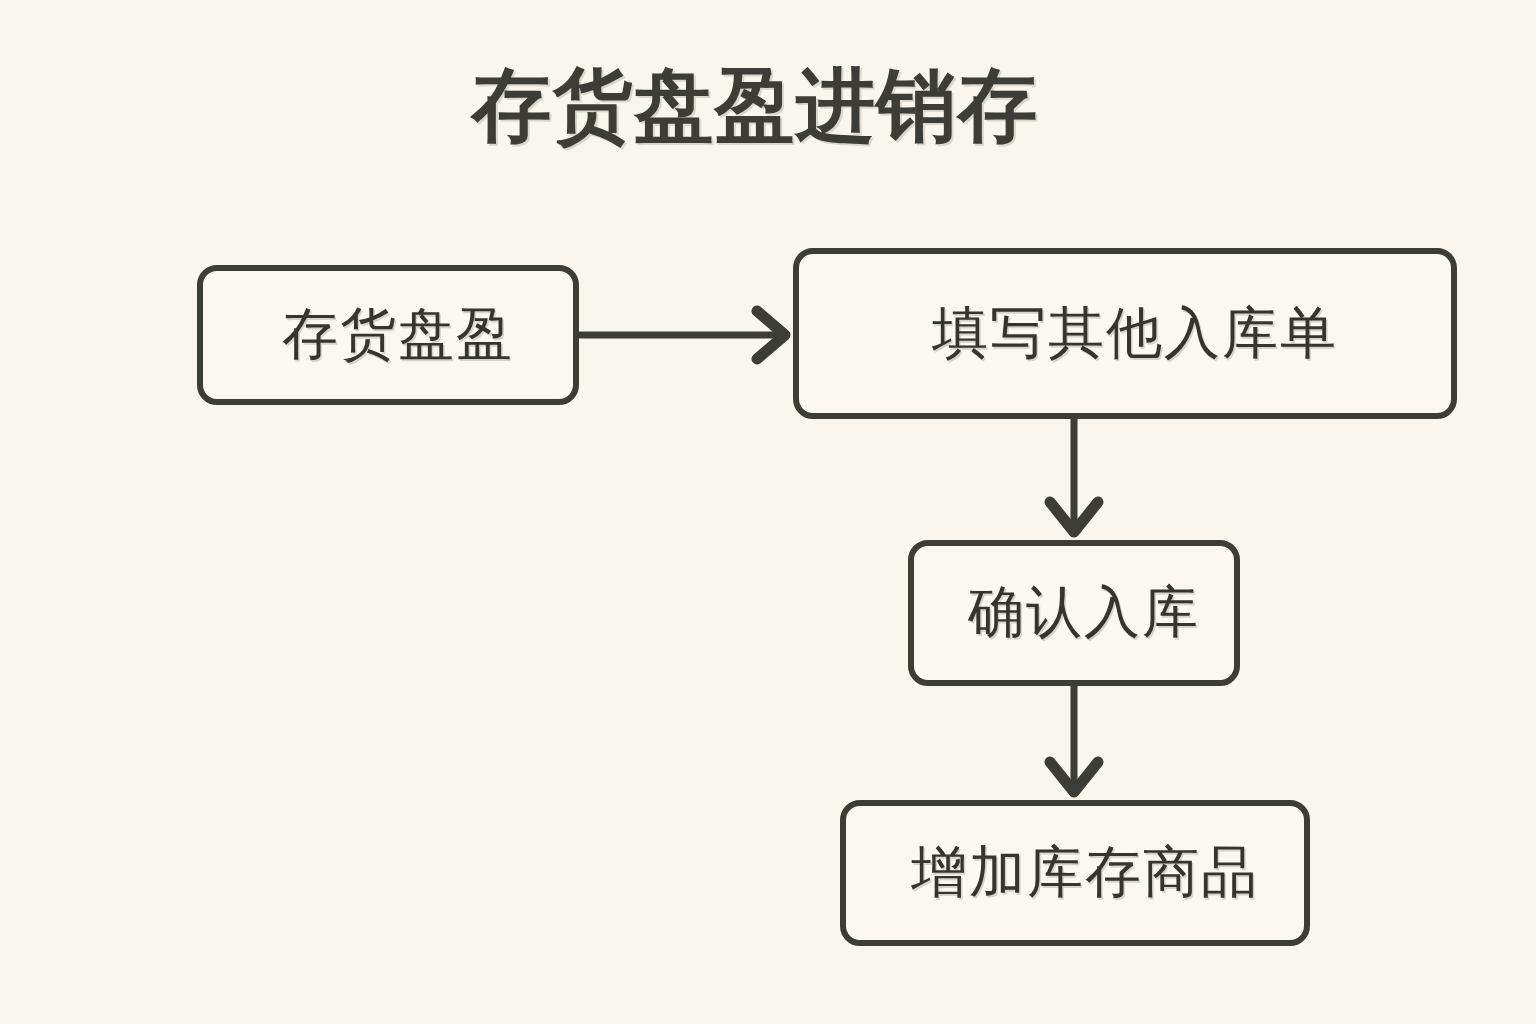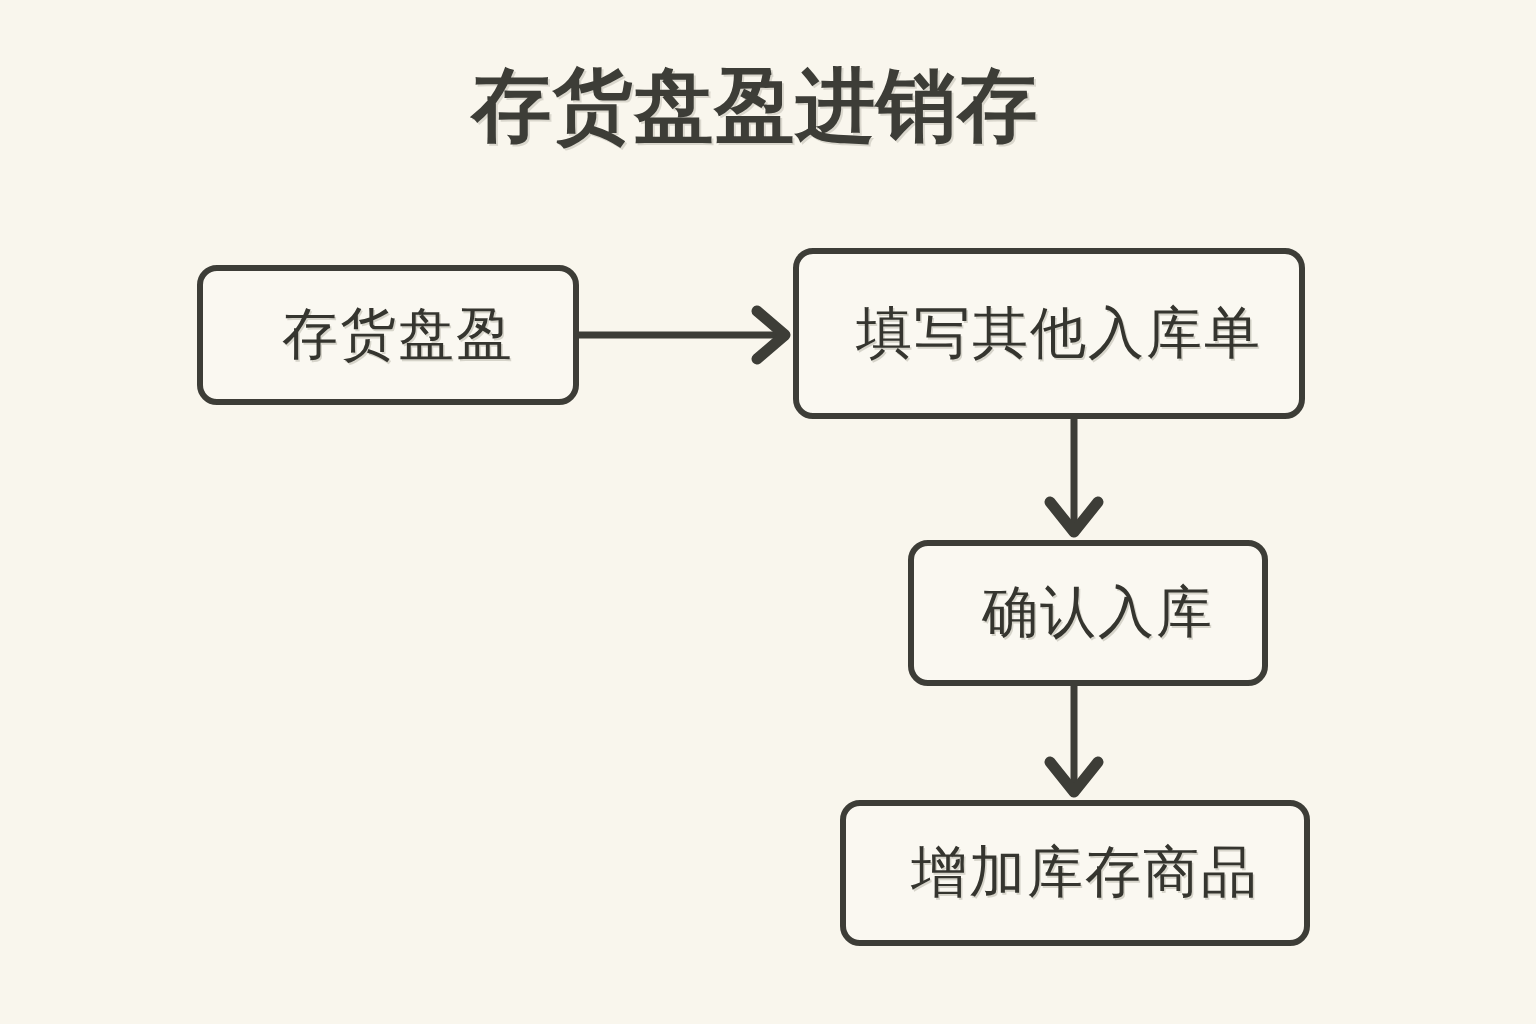--- a/index.html
+++ b/index.html
@@ -50,22 +50,22 @@
     color: #35352f;
     font-size: 56px;
     font-weight: normal;
     letter-spacing: 2px;
     white-space: nowrap;
     text-shadow: 1.5px 1.5px 0 rgba(170,168,155,0.45);
     padding-left: 20px;
   }
 
   #node-inventory-surplus { left: 197px;  top: 265px; width: 382px; height: 140px; }
-  #node-fill-inbound-form { left: 793px;  top: 248px; width: 512px; height: 171px; }
-  #node-confirm-inbound   { left: 908px;  top: 540px; width: 360px; height: 146px; }
+  #node-fill-inbound-form { left: 793px;  top: 248px; width: 664px; height: 171px; }
+  #node-confirm-inbound   { left: 908px;  top: 540px; width: 332px; height: 146px; }
   #node-increase-stock    { left: 840px;  top: 800px; width: 470px; height: 146px; text-align: center; }
 
   
   #connectors {
     position: absolute;
     left: 0;
     top: 0;
     width: 1536px;
     height: 1024px;
     pointer-events: none;

